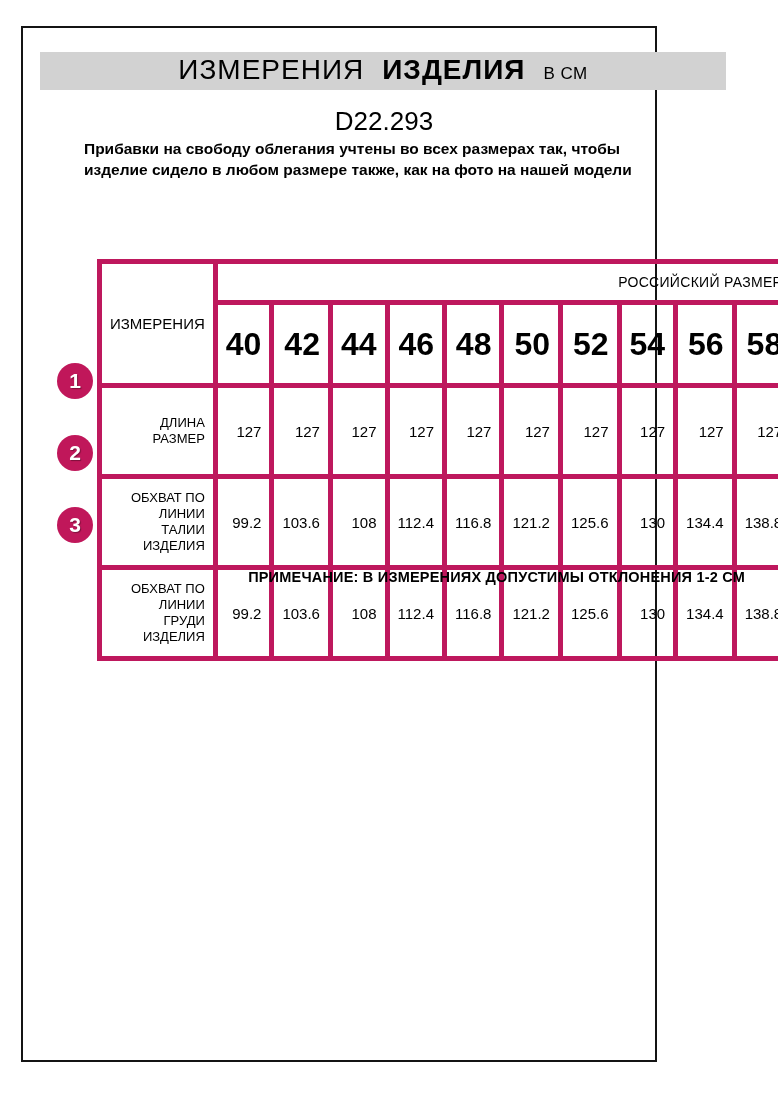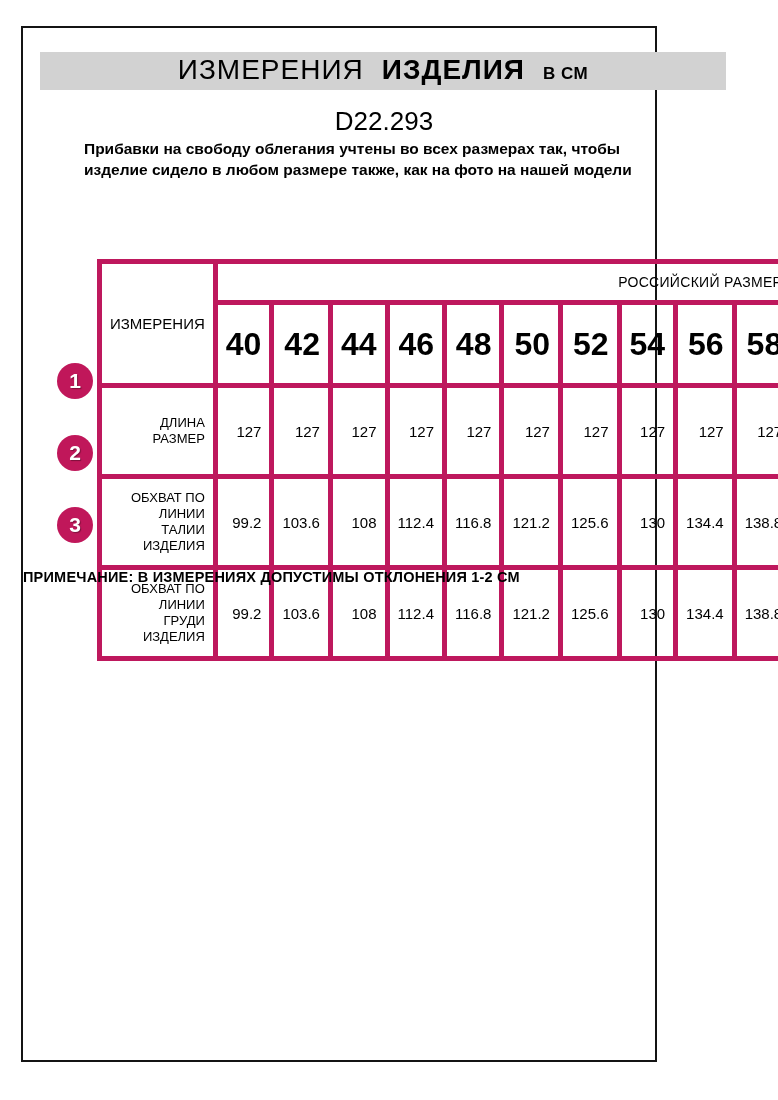--- a/index.html
+++ b/index.html
@@ -46,21 +46,21 @@
     line-height: 30px;
   }
   .title-bold {
     font-size: 28px;
     font-weight: 700;
     letter-spacing: 1px;
     line-height: 30px;
   }
   .title-units {
     font-size: 17px;
-    font-weight: 700;
+    font-weight: 400;
     letter-spacing: 0.5px;
   }
   .code {
     position: absolute;
     top: 78px;
     left: 0;
     width: 722px;
     text-align: center;
     font-size: 26px;
     font-weight: 400;
@@ -135,21 +135,21 @@
     display: flex;
     align-items: center;
     justify-content: center;
     text-shadow: 1px 1px 1px rgba(0,0,0,0.35);
   }
   .note {
     position: absolute;
     top: 541px;
     left: 0;
     width: 722px;
-    text-align: left;
+    text-align: right;
     font-size: 14.5px;
     font-weight: 700;
     letter-spacing: 0.2px;
   }
 </style>
 </head>
 <body>
 
 <div class="frame">
 

